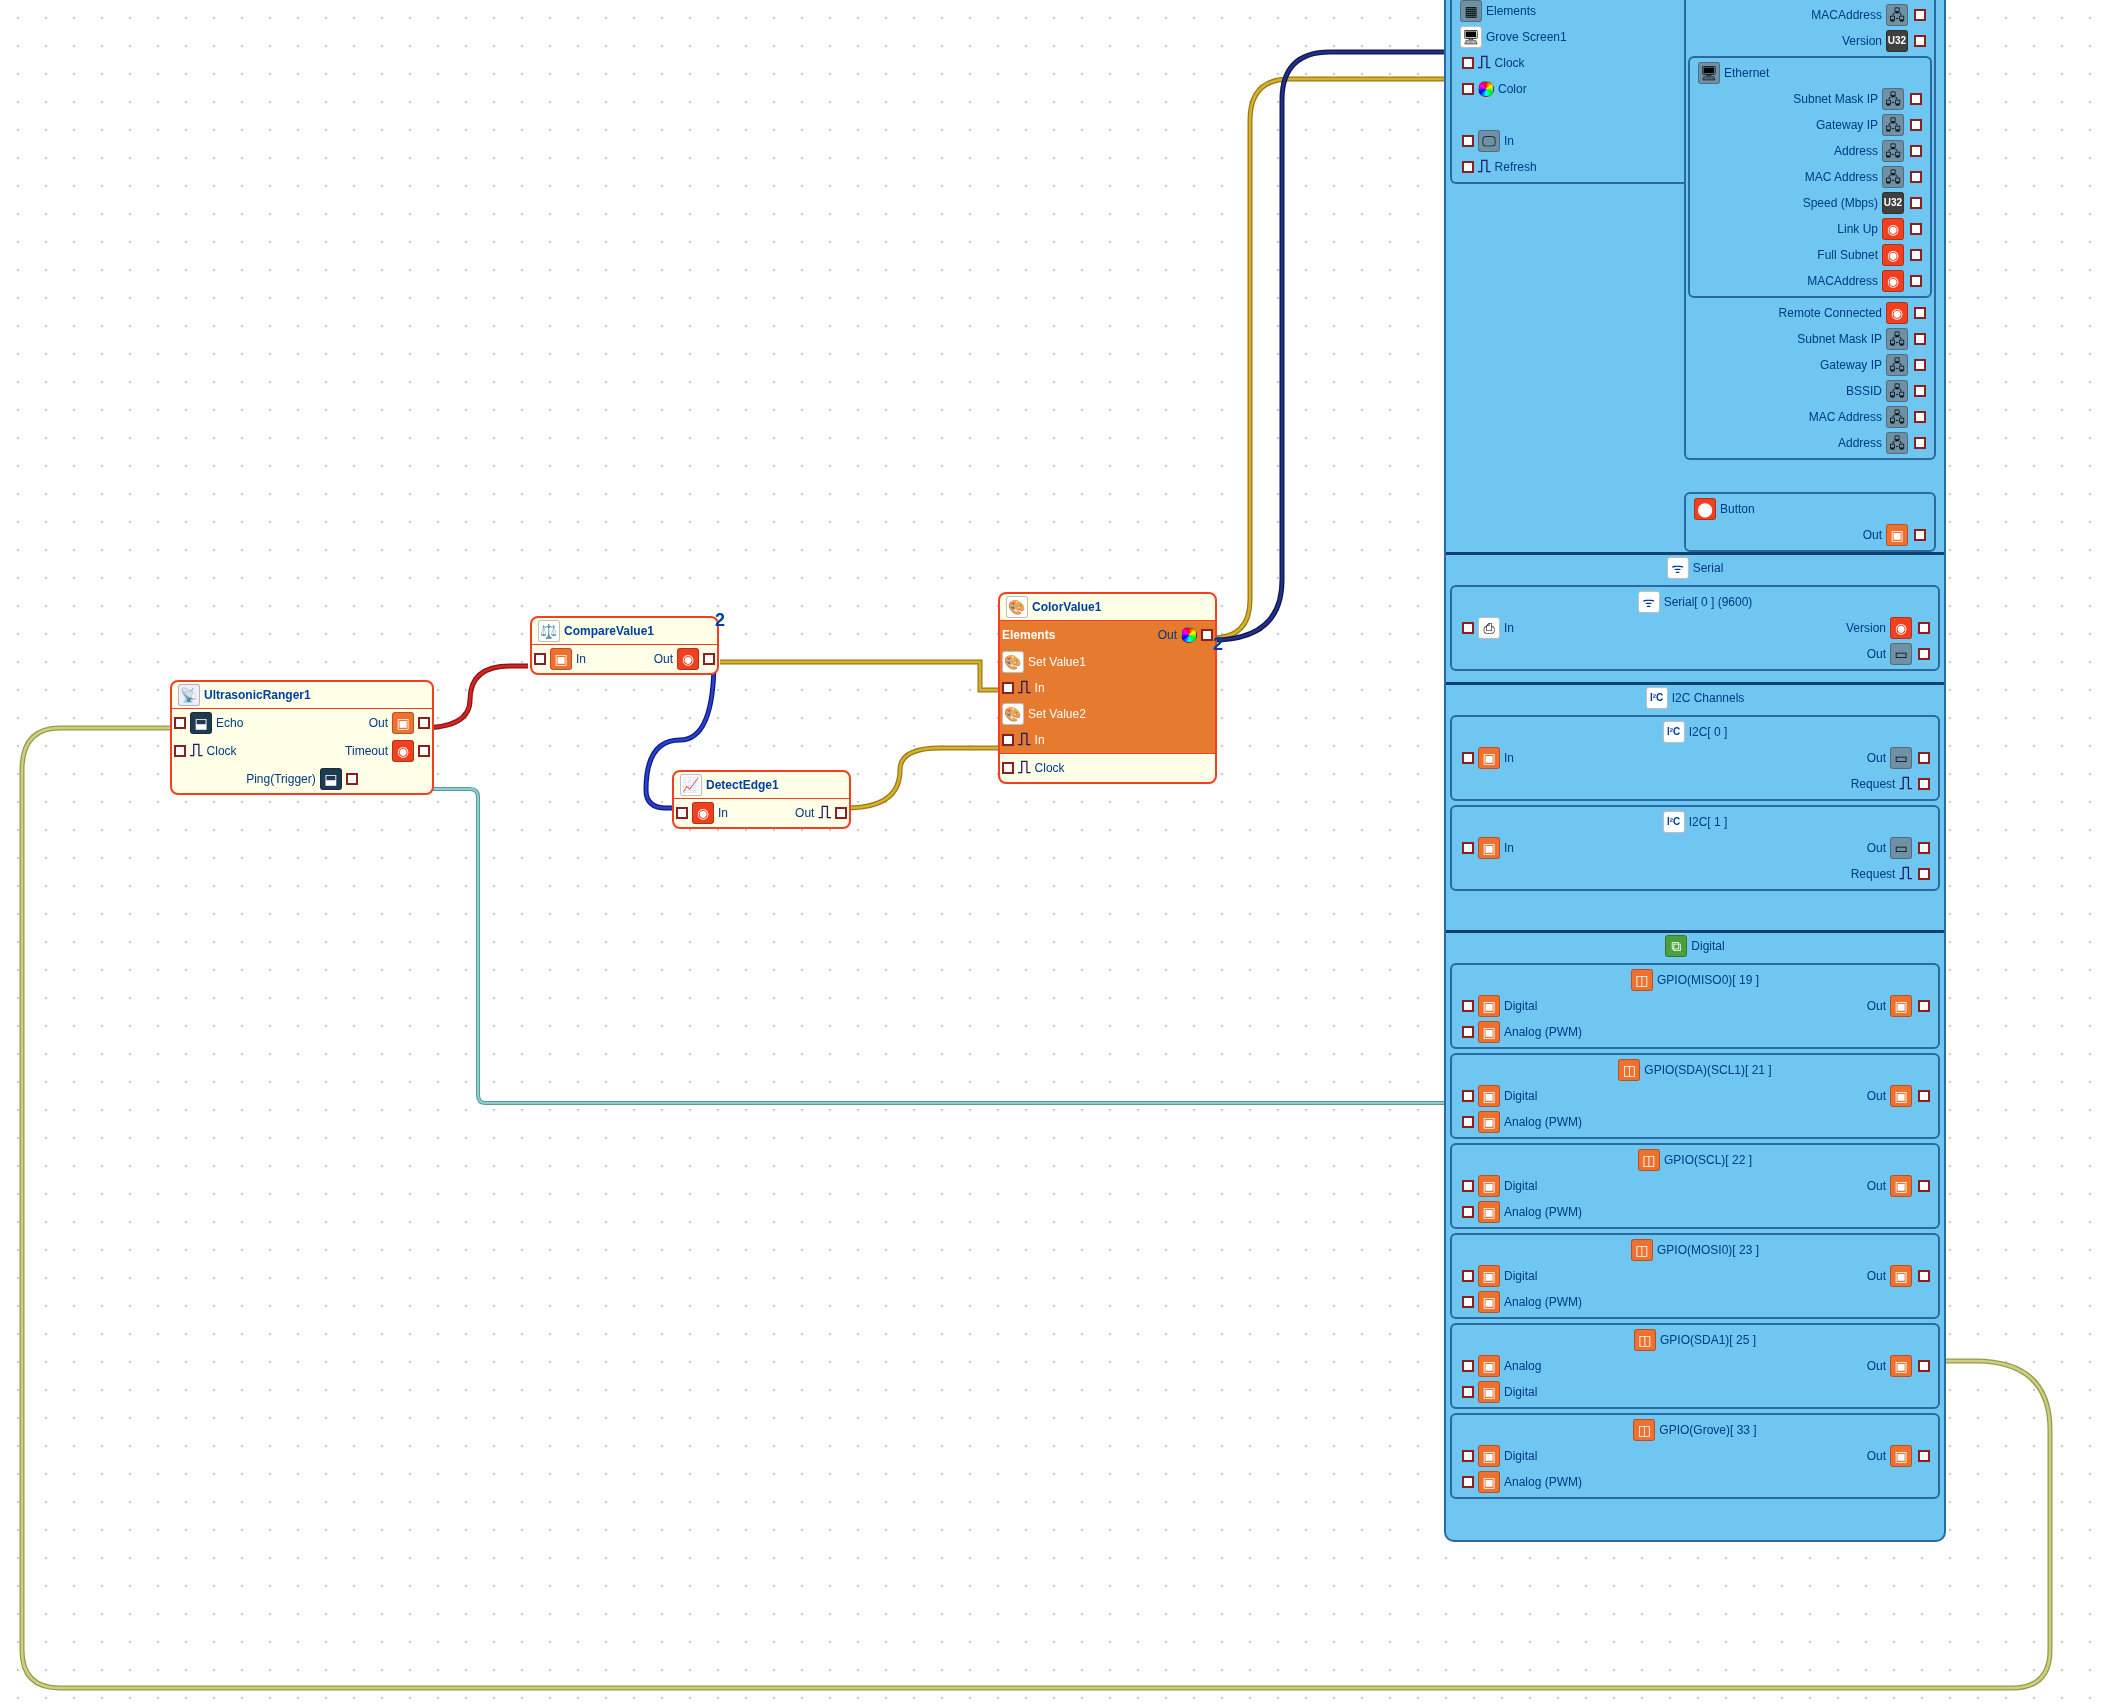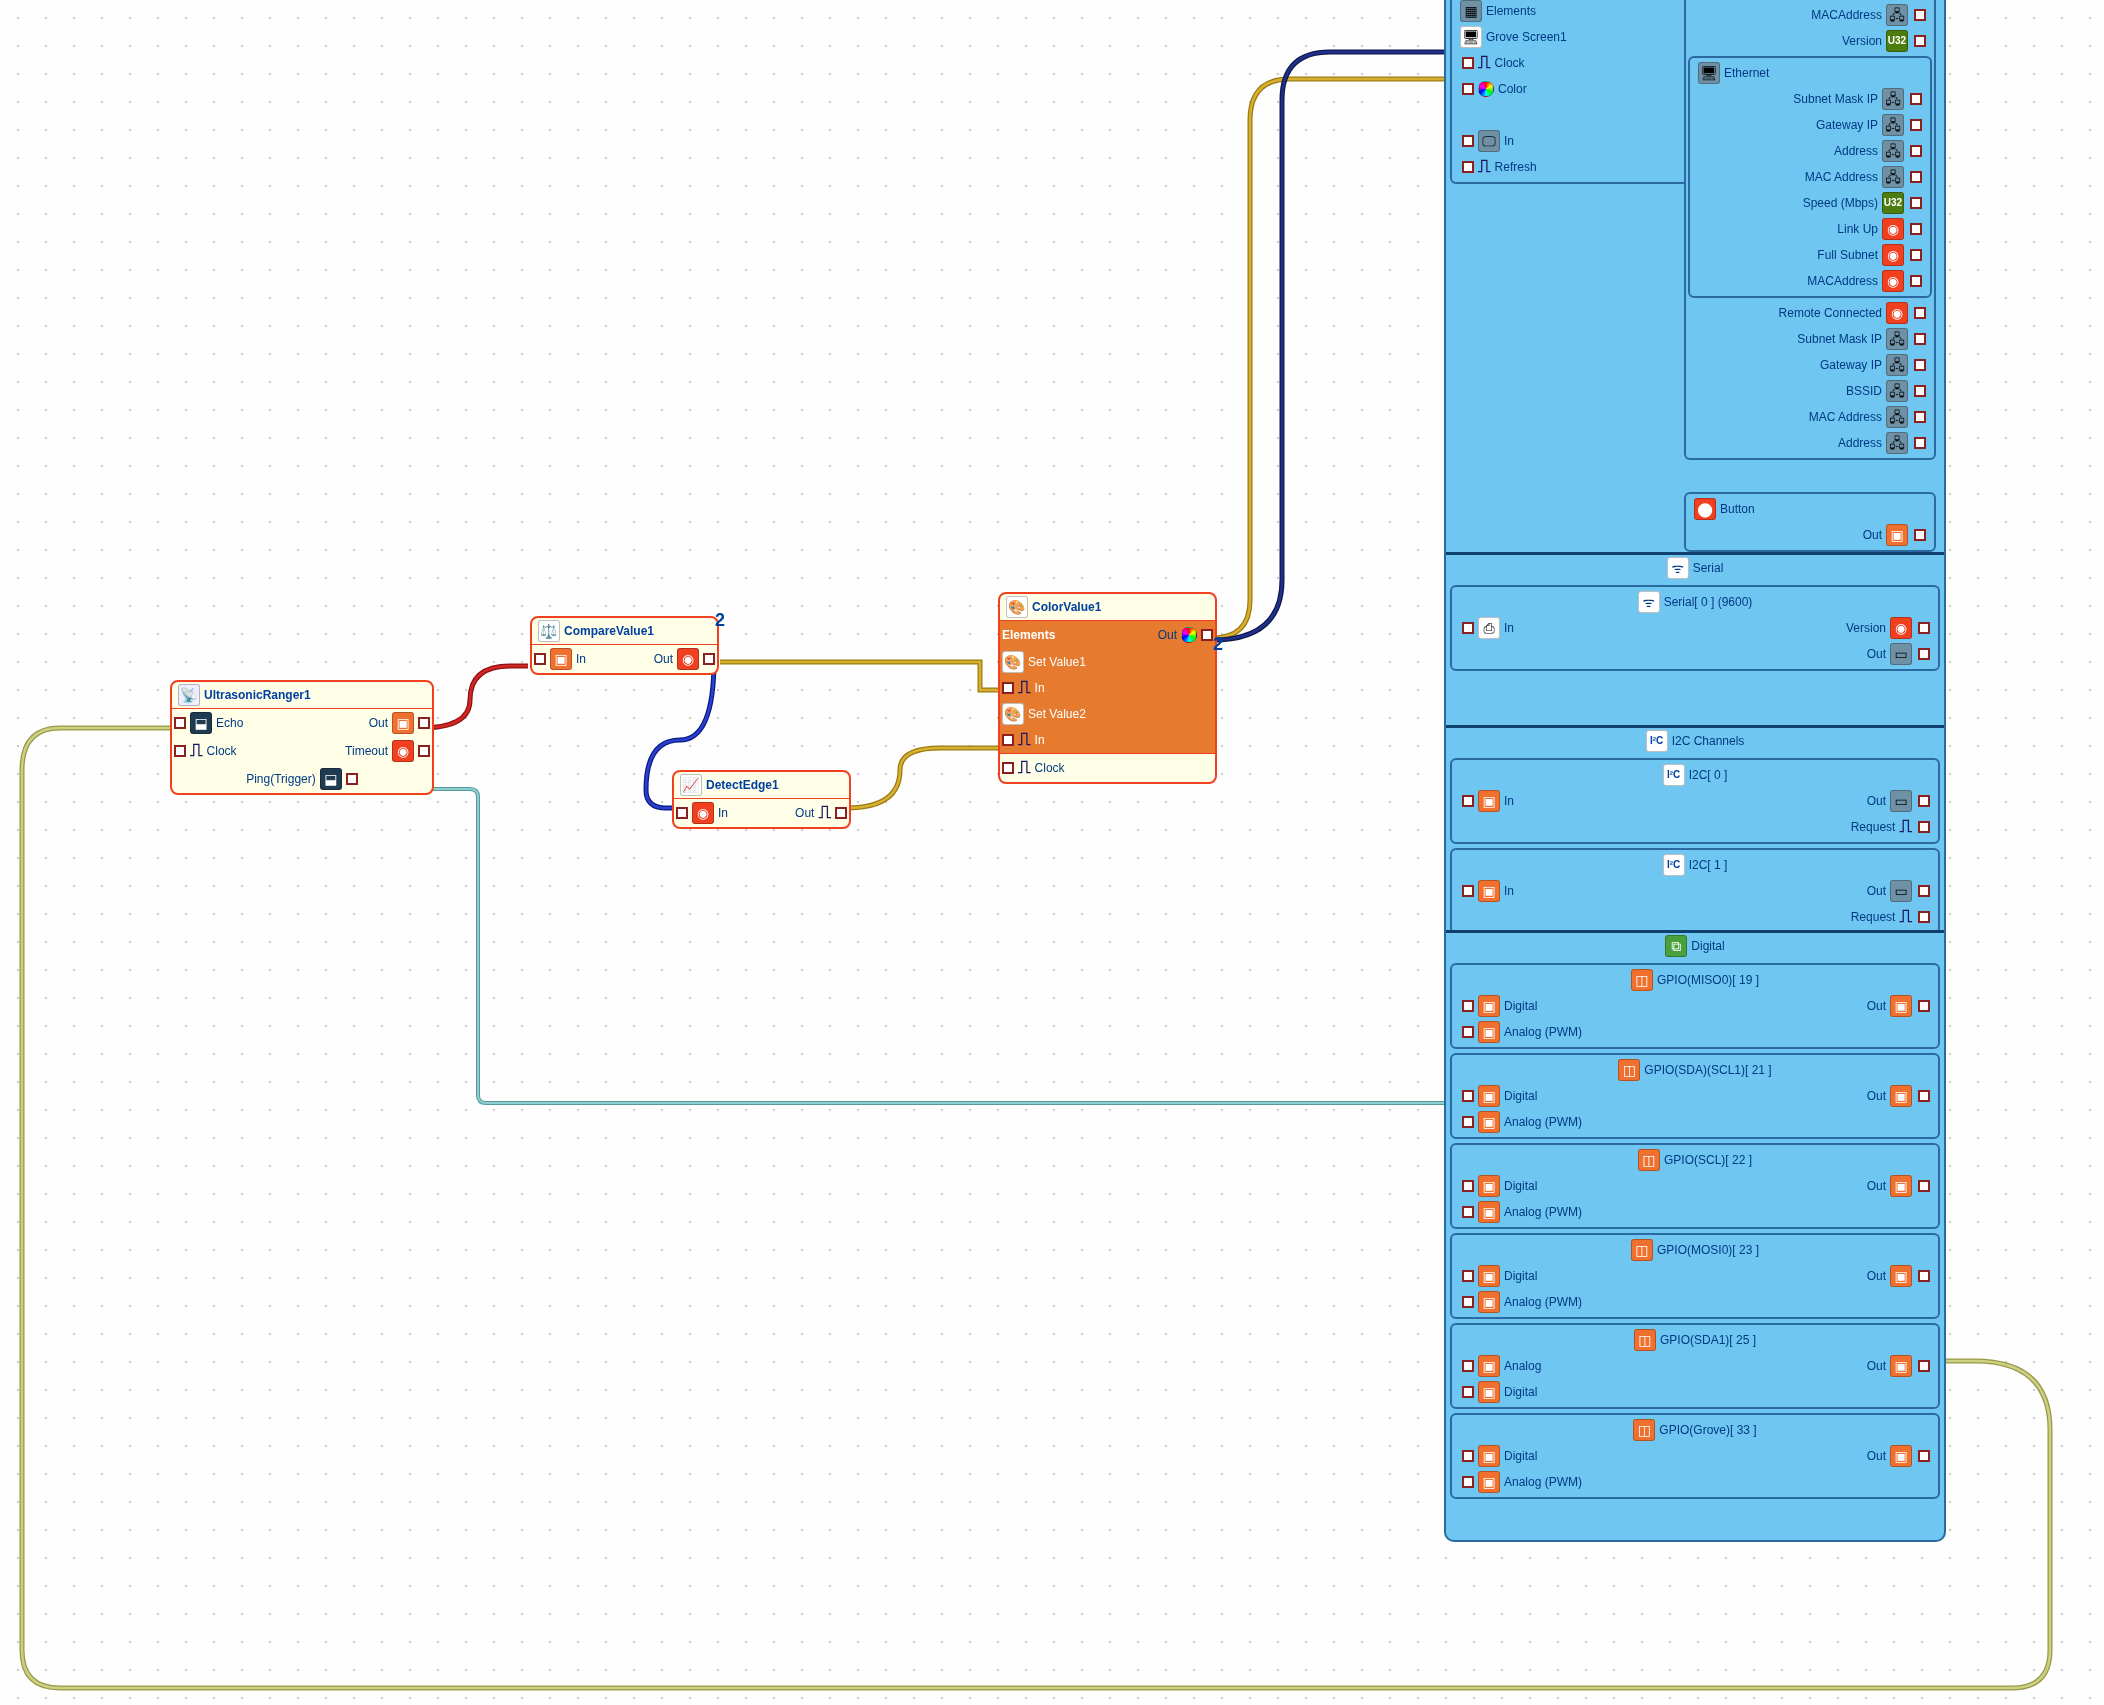--- a/index.html
+++ b/index.html
@@ -28,21 +28,21 @@
 .subbox{margin:4px;background:#6fc6f0;border:2px solid #2a6aa0;border-radius:6px;padding:2px 4px;position:relative}
 .brow{display:flex;align-items:center;justify-content:flex-end;gap:4px;height:26px;padding-right:4px}
 .brow .pin{margin-left:2px}
 .brow.left{justify-content:flex-start;padding-left:4px;padding-right:0}
 .brow.split{justify-content:space-between;padding:0 4px}
 .brow.split>span{display:flex;align-items:center;gap:4px}
 .segtitle{text-align:center;color:#003a85;padding:2px 0;display:flex;justify-content:center;align-items:center;gap:4px}
 .ic.red{background:#f04020;color:#fff}
 .ic.dark{background:#1e3b52;color:#fff}
 .ic.orange{background:#f07030;color:#fff}
-.ic.badgeU{background:#4d7c0f;color:#fff;font-size:10px;font-weight:bold}
+.ic.badgeU{background:#404040;color:#fff;font-size:10px;font-weight:bold}
 .ic.slate{background:#6e91a6}
 .ic.green{background:#4aa03c;color:#fff}
 svg.wires{position:absolute;inset:0;pointer-events:none}
 </style>
 </head>
 <body>
 
 <div class="grid"></div>
 
 <svg class="wires" width="2104" height="1705">
@@ -353,21 +353,21 @@
           </span>
       </div>
       <div class="brow">
           <span class="lbl">Out</span>
           <span class="ic slate">▭</span>
           <span class="pin"></span>
         </div>
     </div>
   </div>
 
-  <div class="sect" style="position:absolute;top:725px;left:0;right:0">
+  <div class="sect" style="position:absolute;top:682px;left:0;right:0">
     <div class="hdr">
         <span class="ic" style="background:#fff;font-size:10px;font-weight:bold;color:#0040a0">I²C</span>
         <span>I2C Channels</span>
       </div>
     <div class="subbox">
       <div class="segtitle">
           <span class="ic" style="background:#fff;font-size:10px;font-weight:bold;color:#0040a0">I²C</span>
           <span>I2C[ 0 ]</span>
         </div>
       <div class="brow split">

